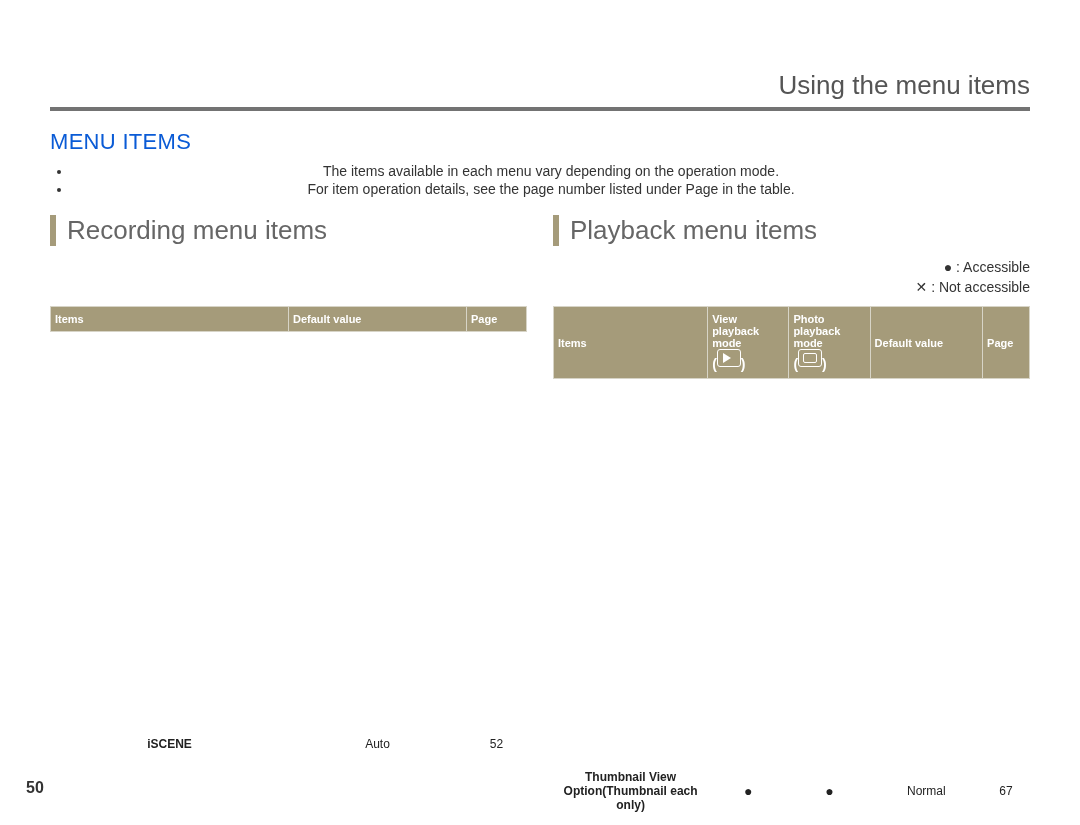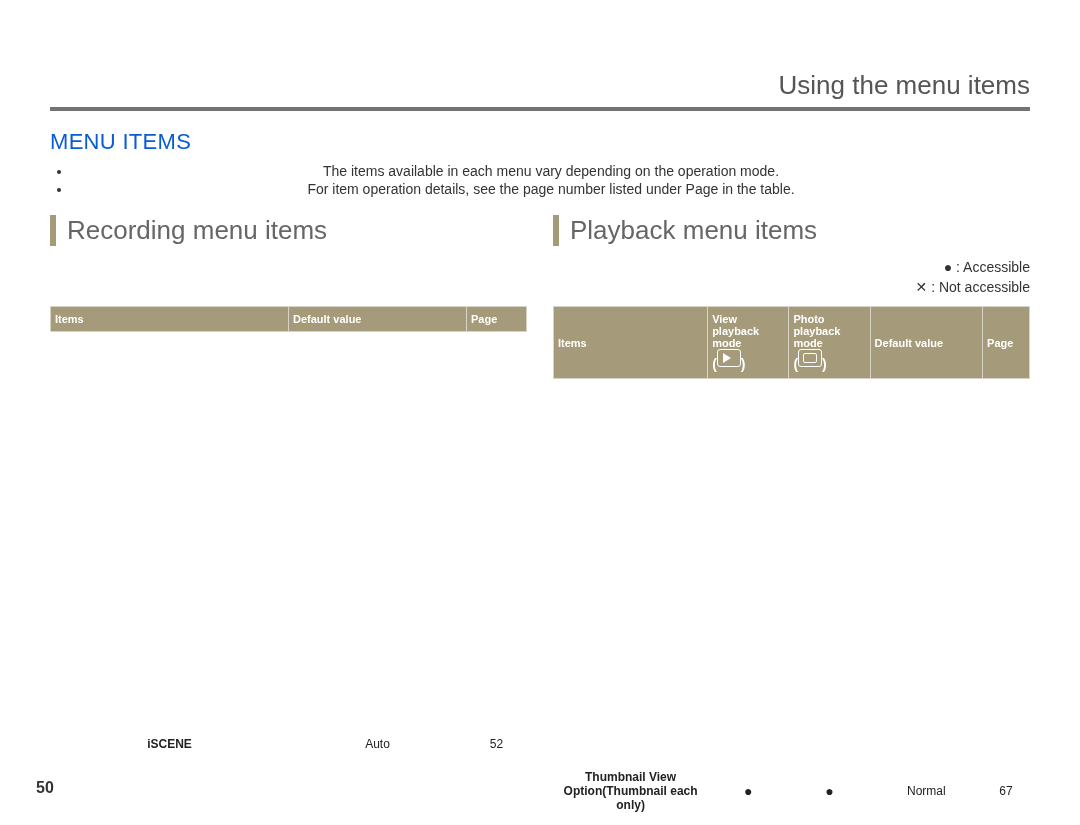--- a/index.html
+++ b/index.html
@@ -120,21 +120,21 @@
   .mode-icon.photo::after{
     content:""; position:absolute; left:4px; top:3px;
     width:14px;height:10px;border:1.5px solid #fff;border-radius:2px;box-sizing:border-box;
   }
   .mode-wrap{ white-space:nowrap; }
   .mode-wrap .paren{ font-size:14px; vertical-align:middle;}
 
   .page-num {
     position: absolute;
     bottom: 28px;
-    left: 36px;
+    left: 26px;
     font-size: 16px;
     font-weight: bold;
     color: #333;
   }
 </style>
 </head>
 <body>
 
 <div class="page">
 

